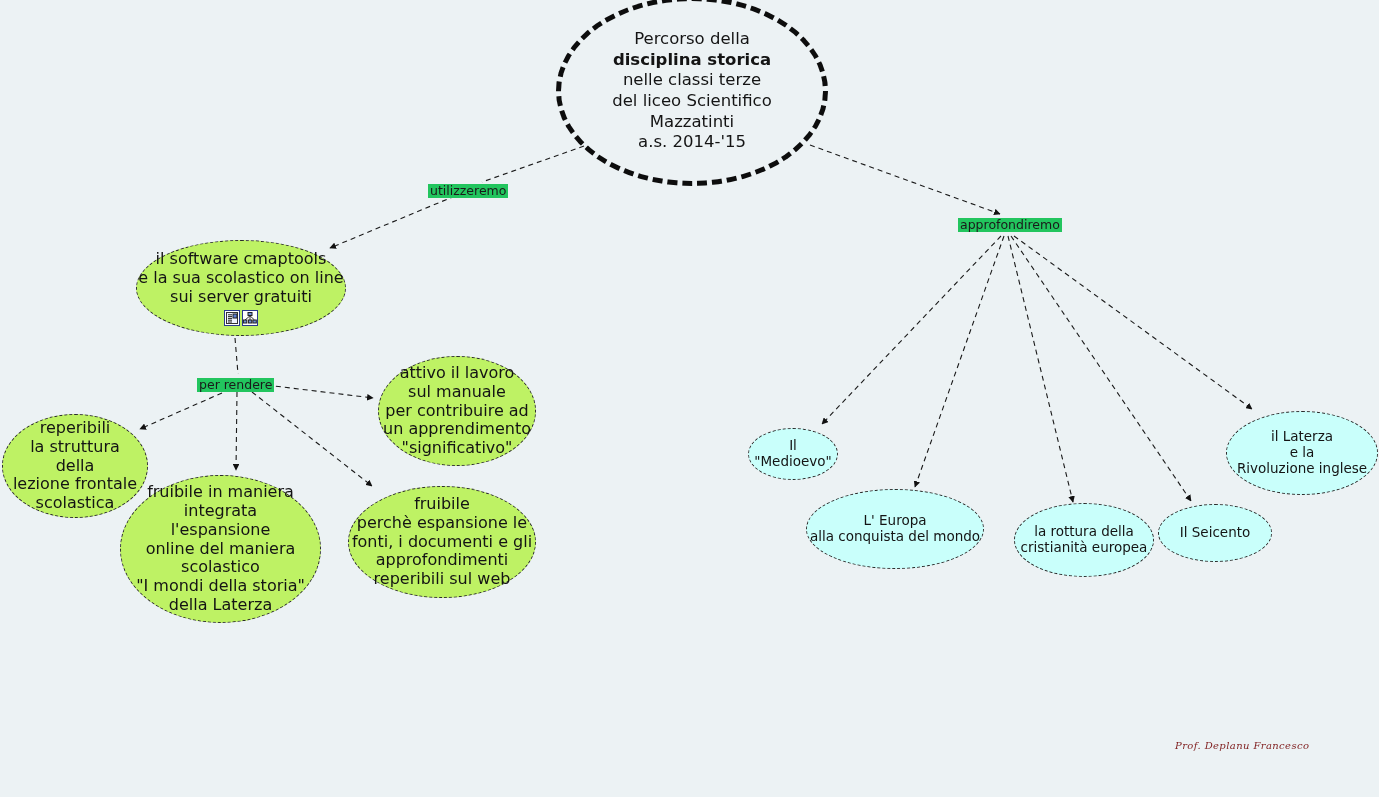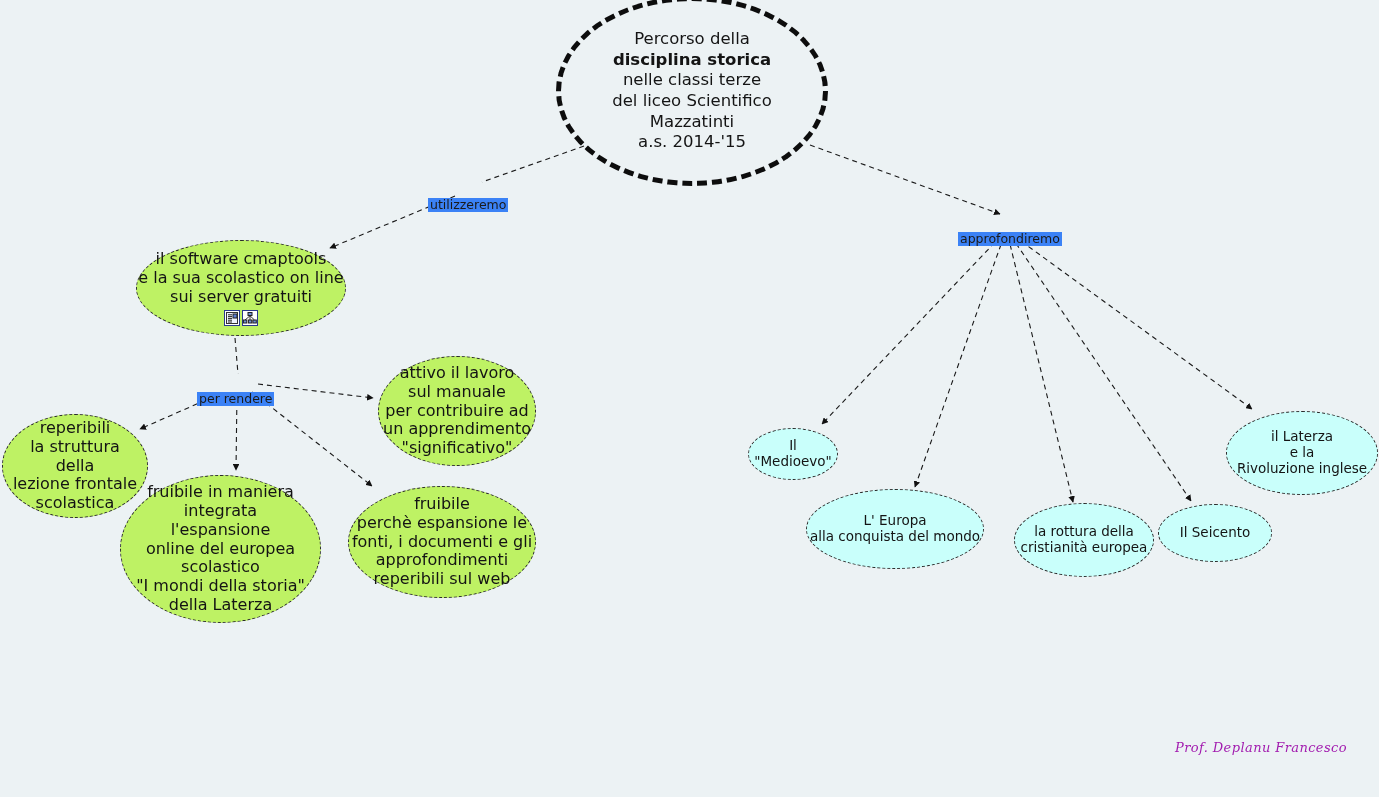--- a/index.html
+++ b/index.html
@@ -51,38 +51,37 @@
   .node-cyan {
     background: #c9fffb;
     border: 1.6px dashed #2a2a2a;
     font-size: 13.5px;
   }
   .link-label {
     position: absolute;
     font-size: 12.5px;
     color: #1a1a1a;
     white-space: nowrap;
-    background: #3b82f6;
+    background: #22c55e;
     padding: 0 2px;
     line-height: 1.1;
-    margin-top: 14px;
   }
   .res-icons {
     display: flex;
     gap: 2px;
     justify-content: center;
     margin-top: 3px;
   }
   .res-icons svg { display: block; }
   .signature {
     position: absolute;
     font-family: "DejaVu Serif", serif;
     font-style: italic;
-    font-size: 13px;
-    color: #a21caf;
+    font-size: 10px;
+    color: #7f1d1d;
     letter-spacing: 0.4px;
     white-space: nowrap;
   }
 </style>
 </head>
 <body>
 
 <div id="stage" style="width: 1379px; height: 797px; background: rgb(236, 242, 244);">
 
   <svg id="edges" viewBox="0 0 1379 797" xmlns="http://www.w3.org/2000/svg">
@@ -168,21 +167,21 @@
           <span class="txt">per contribuire ad</span>
           <span class="txt">un apprendimento</span>
           <span class="txt">"significativo"</span>
         </div>
       </div>
       <div class="node node-orange" style="left: 120px; top: 475px; width: 201px; height: 148px;">
         <div>
           <span class="txt">fruibile in maniera</span>
           <span class="txt">integrata</span>
           <span class="txt">l'espansione</span>
-          <span class="txt">online del europea</span>
+          <span class="txt">online del maniera</span>
           <span class="txt">scolastico</span>
           <span class="txt">"I mondi della storia"</span>
           <span class="txt">della Laterza</span>
         </div>
       </div>
       <div class="node node-orange" style="left: 348px; top: 486px; width: 188px; height: 112px;">
         <div>
           <span class="txt">fruibile</span>
           <span class="txt">perchè espansione le</span>
           <span class="txt">fonti, i documenti e gli</span>

